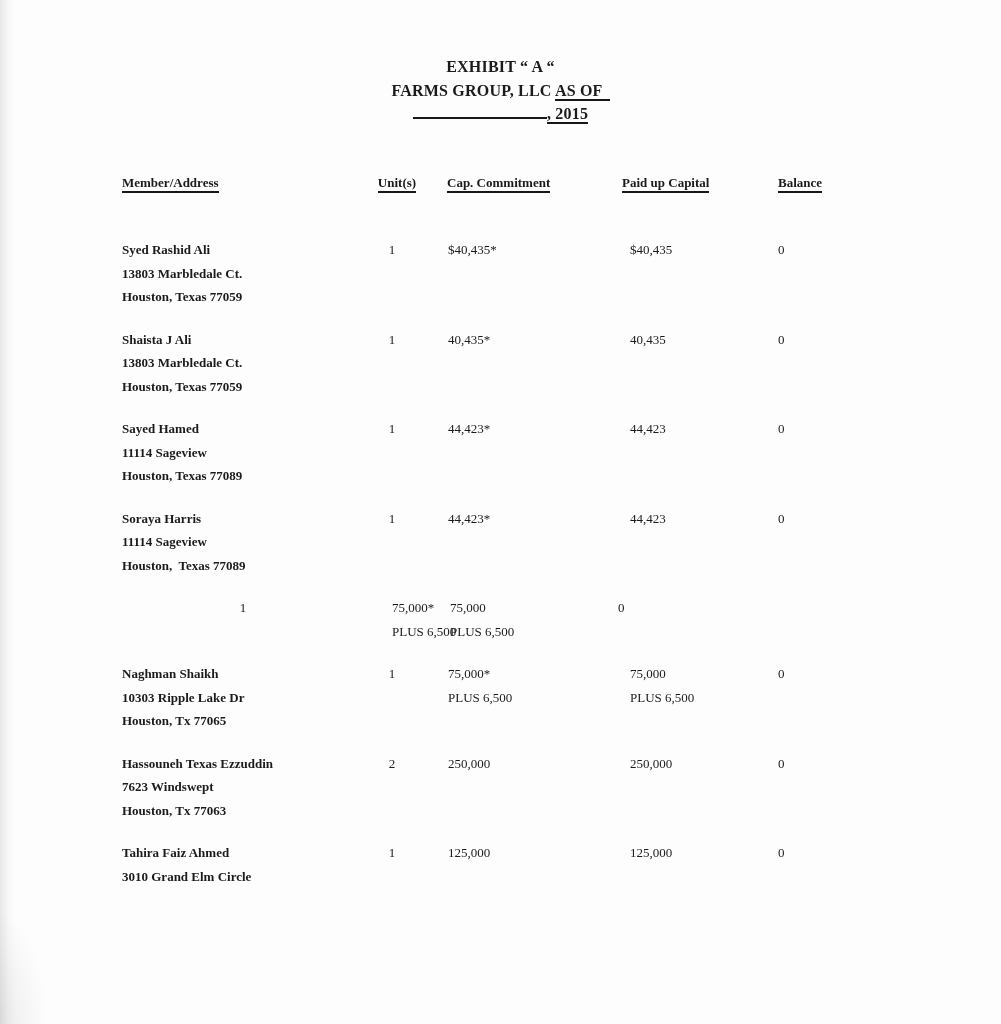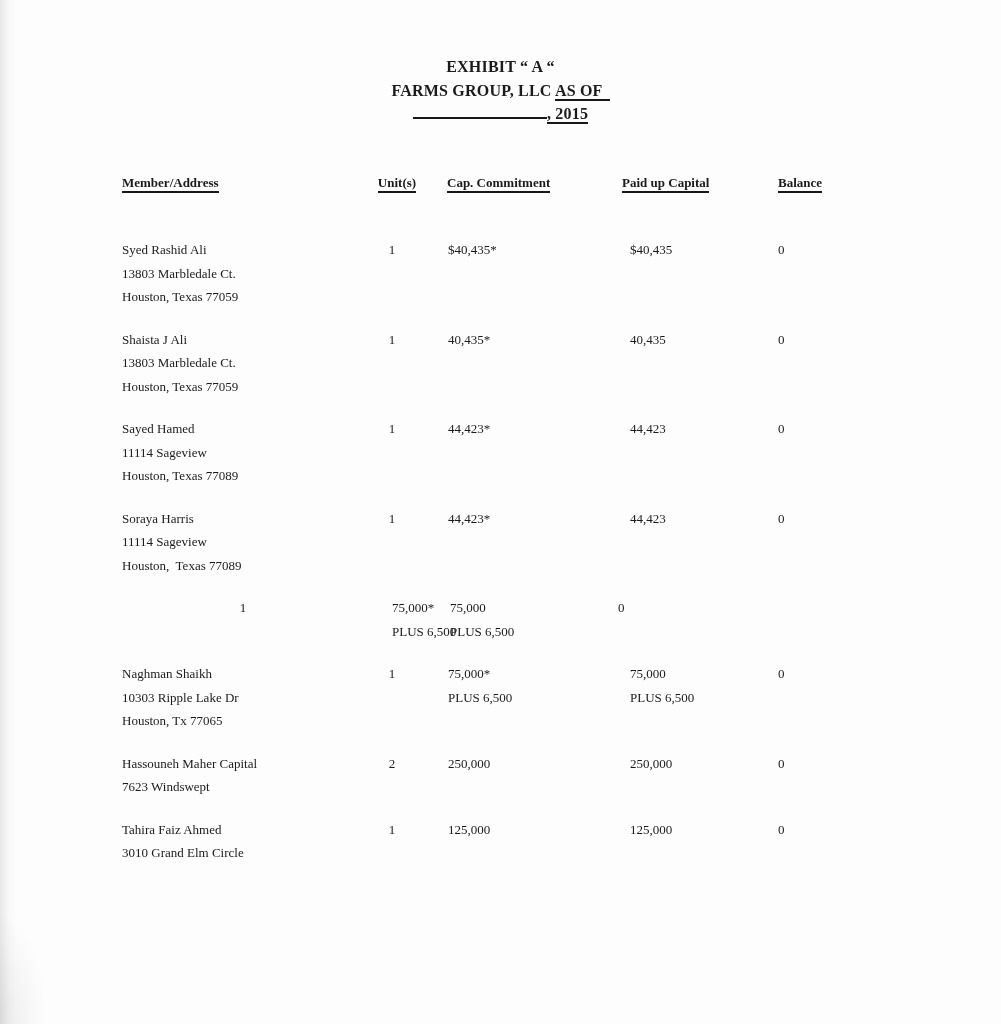--- a/index.html
+++ b/index.html
@@ -72,21 +72,21 @@
     padding-bottom: 1px;
     white-space: nowrap;
   }
   .h-units { text-align: center; margin-left: 10px; }
   .h-cap   { padding-left: 27px; }
   .h-paid  { padding-left: 22px; }
   .h-bal   { padding-left: 18px; }
 
   .tbody { margin-top: 44px; }
   .row { margin-bottom: 19px; }
-  .c-member  { text-align: left; }
+  .c-member  { text-align: left; font-weight: bold; }
   .c-units   { text-align: center; }
   .c-cap     { padding-left: 28px; }
   .c-paid    { padding-left: 30px; }
   .c-balance { padding-left: 18px; }
   .cell { white-space: nowrap; }
 </style>
 </head>
 <body>
 
 <div class="scan-edge-left"></div>
@@ -204,22 +204,23 @@
       </div>
     <div class="cell c-paid">
         <div>75,000</div>
         <div>PLUS 6,500</div>
       </div>
     <div class="cell c-balance">0</div>
   </div>
 
   <div class="grid row">
     <div class="cell c-member">
-        <div>Hassouneh Maher Capital</div>
+        <div>Hassouneh Texas Ezzuddin</div>
         <div>7623 Windswept</div>
+        <div>Houston, Tx 77063</div>
       </div>
     <div class="cell c-units">2</div>
     <div class="cell c-cap">
         <div>250,000</div>
       </div>
     <div class="cell c-paid">
         <div>250,000</div>
       </div>
     <div class="cell c-balance">0</div>
   </div>

